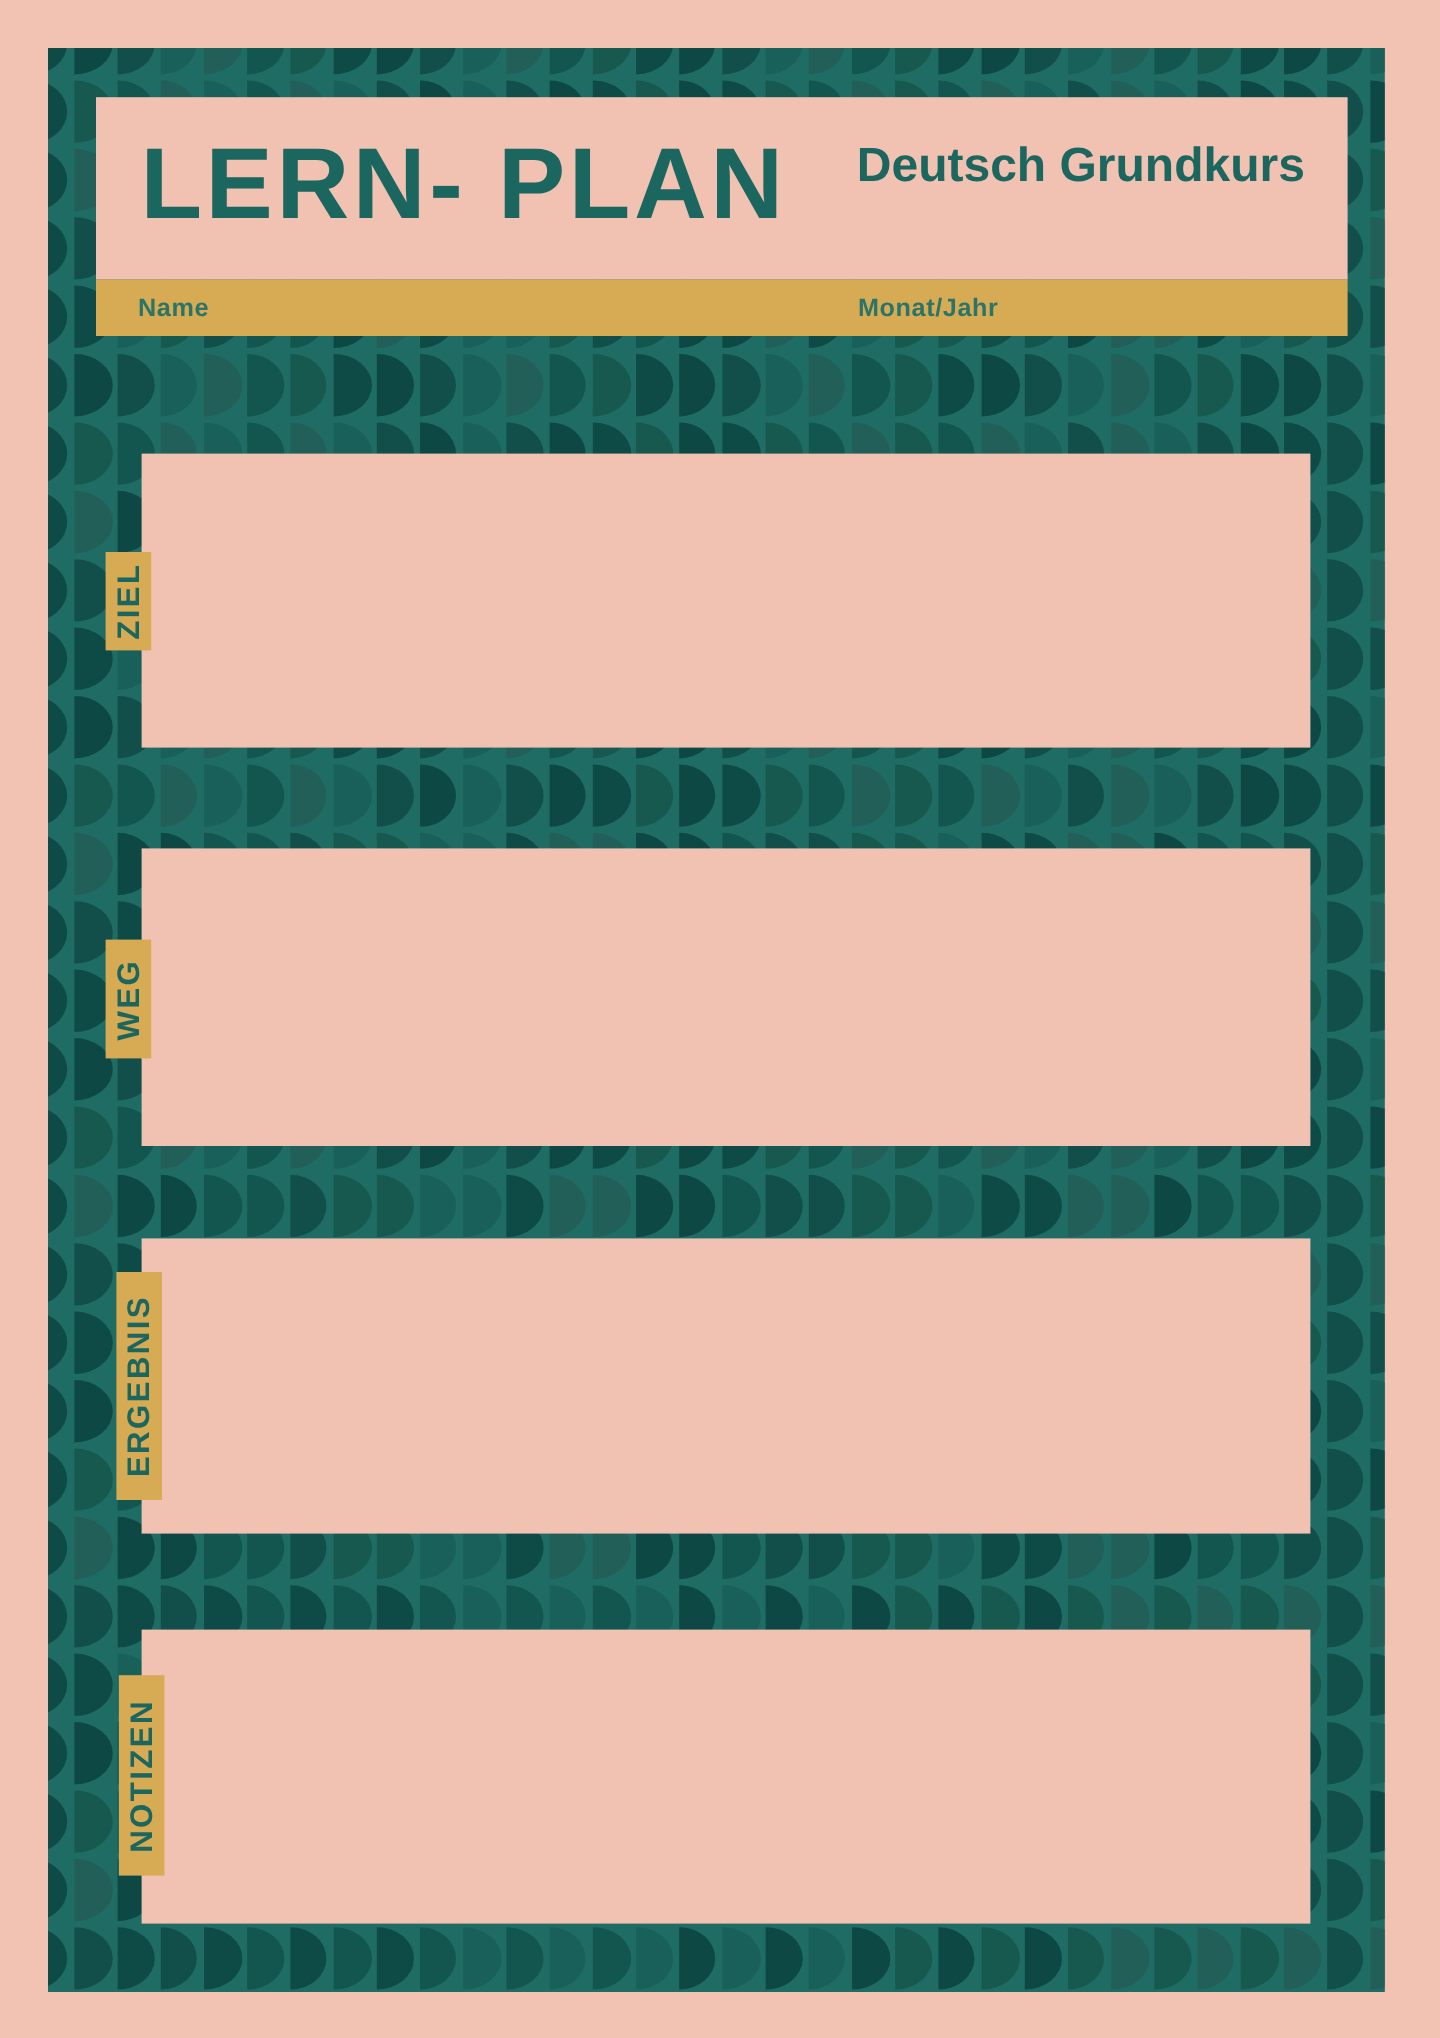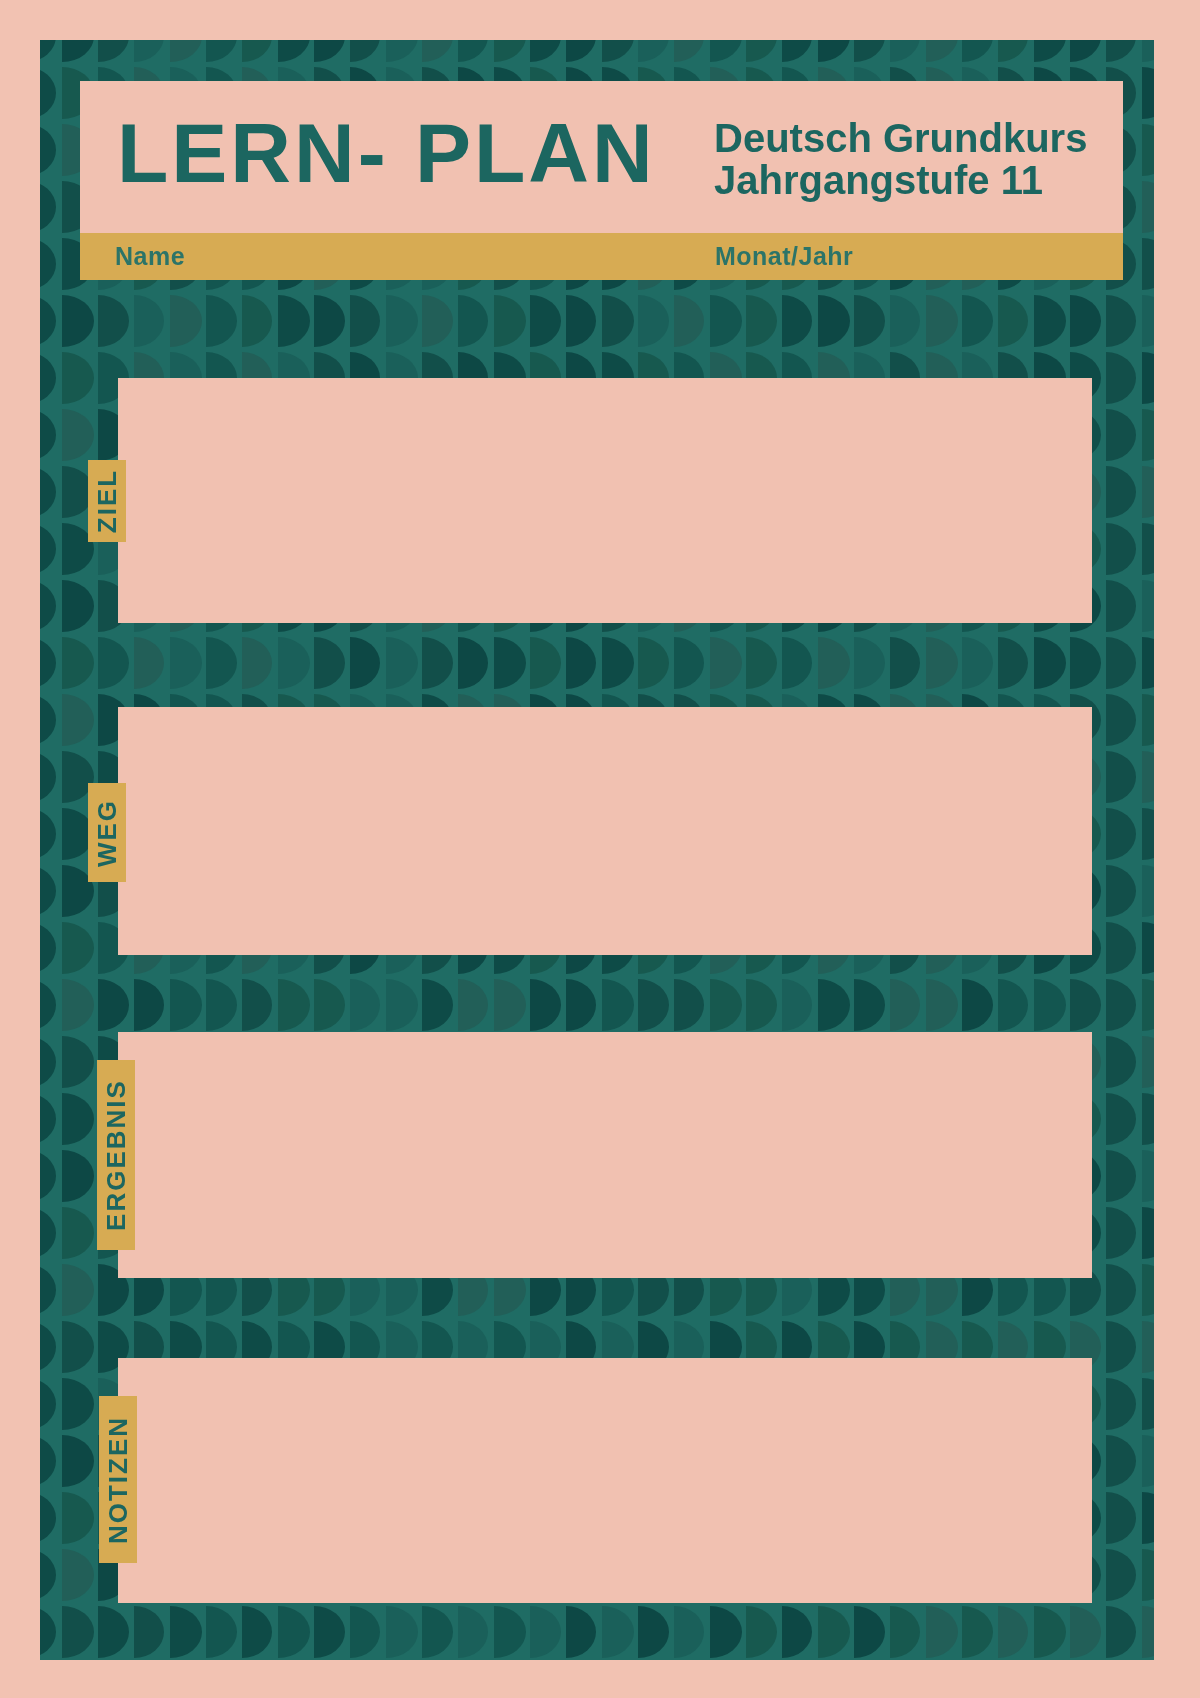--- a/index.html
+++ b/index.html
@@ -71,21 +71,21 @@
     width: 1043px;
     height: 47px;
     background: var(--gold, #d7ab53);
     z-index: 3;
   }
   .meta-label {
     position: absolute;
     top: 0;
     height: 47px;
     line-height: 47px;
-    font-size: 25px;
+    font-size: 21px;
     font-weight: 600;
     letter-spacing: 0.5px;
     color: var(--labelteal, #2c7468);
     white-space: nowrap;
   }
   .meta-label.name  { left: 35px; }
   .meta-label.month { left: 635px; }
   
   .section-box {
     position: absolute;
@@ -1056,21 +1056,20 @@
         <path d="M994 1566 A32 26 0 0 1 994 1618 Z" fill="#17594f"></path>
         <path d="M1030 1566 A31 26 0 0 1 1030 1618 Z" fill="#225f58"></path>
         <path d="M1066 1566 A30 26 0 0 1 1066 1618 Z" fill="#124f4a"></path>
         <path d="M1102 1566 A32 26 0 0 1 1102 1618 Z" fill="#225f58"></path>
       </svg>
 
     <div class="header-box">
       <div class="title">LERN- PLAN</div>
       <div class="subtitle">
         <span>Deutsch Grundkurs</span><br>
-        <span>Jahrgangstufe 11</span>
       </div>
     </div>
 
     <div class="meta-bar">
       <span class="meta-label name">Name</span>
       <span class="meta-label month">Monat/Jahr</span>
     </div>
 
     <div class="section-box box-ziel"></div>
     <div class="section-box box-weg"></div>

